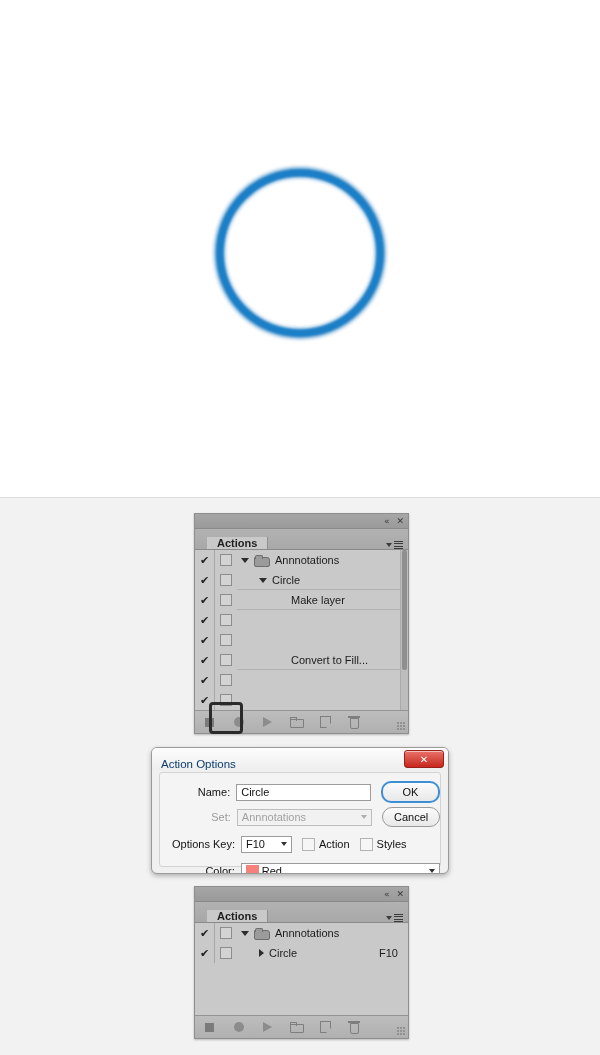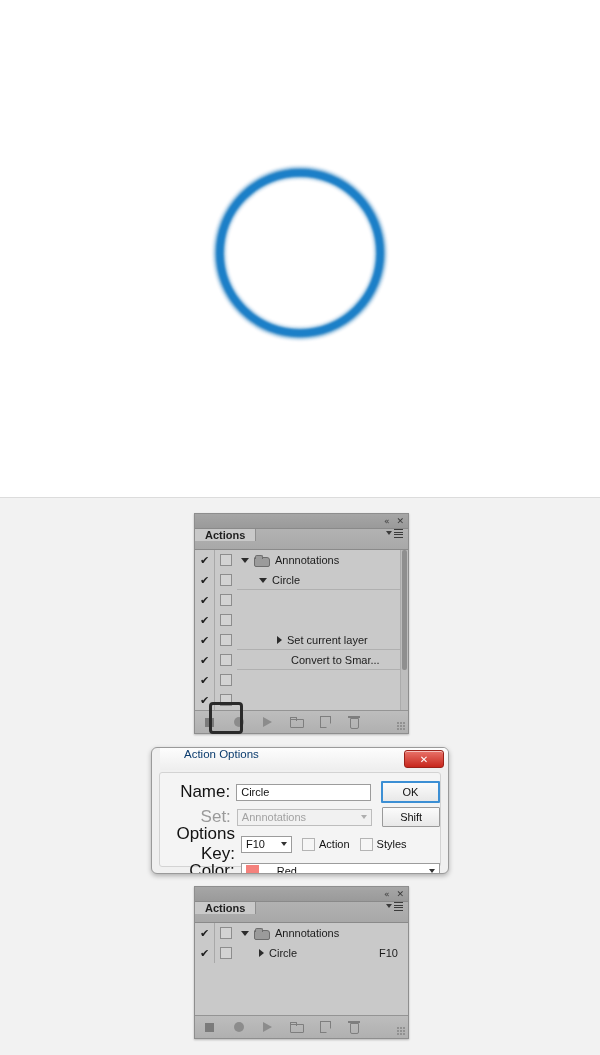--- a/index.html
+++ b/index.html
@@ -50,23 +50,24 @@
     display:flex;align-items:center;justify-content:flex-end;
     padding-right:4px;gap:7px;
   }
   .topbar-btn{
     font-size:9px;color:#3a3a3a;line-height:1;cursor:default;
     font-family:"DejaVu Sans", sans-serif;
   }
   .ps-tabstrip{
     height:20px;
     background:linear-gradient(#b2b2b2,#a8a8a8);
-    display:flex;align-items:flex-start;
+    display:flex;align-items:flex-end;
     border-bottom:1px solid #8a8a8a;
     position:relative;
+    padding-left:12px;
   }
   .ps-tab{
     background:#c9c9c9;
     padding:0 10px;
     display:flex;align-items:center;
     font-size:11px;font-weight:bold;color:#1f1f1f;
     border-right:1px solid #8f8f8f;
   }
   .ps-menu-btn{
     margin-left:auto;display:flex;align-items:center;
@@ -162,58 +163,57 @@
     background:#f0f0f0;
     border:1px solid #9a9a9a;
     border-radius:6px;
     box-shadow:0 2px 5px rgba(0,0,0,.28);
     font-size:11px;color:#111;
     overflow:hidden;
   }
   #dlg-titlebar{
     height:22px;
     background:linear-gradient(#fdfdfd,#eeeeee);
-    display:flex;align-items:flex-start;
-    padding-left:24px;
-    position:relative;
-    margin-left:8px;
+    display:flex;align-items:flex-end;
+    padding-left:9px;
+    position:relative;
   }
   #dlg-title{font-size:11.5px;color:#0b3c6e;}
   #dlg-close{
     position:absolute;right:4px;top:2px;width:38px;height:16px;
     background:linear-gradient(#e9736a,#c7261c);
     border:1px solid #9b2018;border-radius:3px;
     display:flex;align-items:center;justify-content:center;
     color:#fff;font-size:10px;font-family:"DejaVu Sans",sans-serif;
     box-shadow:inset 0 1px 0 rgba(255,255,255,.55);
   }
   #dlg-body{
     position:absolute;left:7px;right:7px;top:24px;bottom:6px;
     background:#f4f4f4;
     border:1px solid #d3d3d3;
     border-radius:3px;
   }
   .frm-row{display:flex;align-items:center;height:20px;margin-top:5px;}
-  .frm-label{width:75px;text-align:right;padding-right:6px;font-size:17px;color:#121212;}
+  .frm-label{width:75px;text-align:right;padding-right:6px;font-size:11px;color:#121212;}
   .frm-label.dim{color:#9a9a9a;}
   .txt-input{
     width:143px;height:17px;background:#fff;border:1px solid #9c9c9c;
     display:flex;align-items:center;padding:0 4px;font-size:11px;color:#111;
     box-sizing:border-box;
   }
   .combo{
     height:17px;border:1px solid #9c9c9c;background:#fff;
     display:flex;align-items:center;padding:0 0 0 4px;font-size:11px;box-sizing:border-box;
   }
   .combo.dis{background:#f1f1f1;color:#a2a2a2;border-color:#bdbdbd;}
   .combo .arrow{margin-left:auto;width:14px;display:flex;justify-content:center;align-items:center;height:100%;}
   .arrow .ad{width:0;height:0;border-left:3.5px solid transparent;border-right:3.5px solid transparent;border-top:4px solid #333;}
   .combo.dis .arrow .ad{border-top-color:#aeaeae;}
   .btn{
-    width:59px;height:18px;border:1px solid #9a9a9a;border-radius:1px;
+    width:59px;height:18px;border:1px solid #9a9a9a;border-radius:10px;
     background:linear-gradient(#fbfbfb,#e8e8e8);
     display:flex;align-items:center;justify-content:center;
     font-size:11px;color:#111;
   }
   .btn.primary{border:2px solid #3c8fd4;}
   .cb{width:11px;height:11px;border:1px solid #b4b4b4;background:#f6f6f6;margin-right:4px;}
   .swatch{width:13px;height:12px;margin-right:3px;}
 </style>
 </head>
 <body>
@@ -267,52 +267,52 @@
           <span class="row-underline"></span>
         </span>
       </div>
       <div class="ps-row">
         <span class="col-check">
           <span class="check">✔</span>
         </span>
         <span class="col-box">
           <span class="sqbox"></span>
         </span>
-      </div>
-      <div class="ps-row">
-        <span class="col-check">
-          <span class="check">✔</span>
-        </span>
-        <span class="col-box">
-          <span class="sqbox"></span>
-        </span>
-      </div>
-      <div class="ps-row">
-        <span class="col-check">
-          <span class="check">✔</span>
-        </span>
-        <span class="col-box">
-          <span class="sqbox"></span>
-        </span>
-        <span class="col-label indent-3">
-          <span class="tri-right"></span>
-          <span class="row-text">Set current layer</span>
-          <span class="row-underline"></span>
-        </span>
-      </div>
-      <div class="ps-row">
-        <span class="col-check">
-          <span class="check">✔</span>
-        </span>
-        <span class="col-box">
-          <span class="sqbox"></span>
-        </span>
         <span class="col-label indent-3">
           <span class="tri-spacer"></span>
-          <span class="row-text">Convert to Smar...</span>
+          <span class="row-text">Make layer</span>
+          <span class="row-underline"></span>
+        </span>
+      </div>
+      <div class="ps-row">
+        <span class="col-check">
+          <span class="check">✔</span>
+        </span>
+        <span class="col-box">
+          <span class="sqbox"></span>
+        </span>
+      </div>
+      <div class="ps-row">
+        <span class="col-check">
+          <span class="check">✔</span>
+        </span>
+        <span class="col-box">
+          <span class="sqbox"></span>
+        </span>
+      </div>
+      <div class="ps-row">
+        <span class="col-check">
+          <span class="check">✔</span>
+        </span>
+        <span class="col-box">
+          <span class="sqbox"></span>
+        </span>
+        <span class="col-label indent-3">
+          <span class="tri-spacer"></span>
+          <span class="row-text">Convert to Fill...</span>
           <span class="row-underline"></span>
         </span>
       </div>
       <div class="ps-row">
         <span class="col-check">
           <span class="check">✔</span>
         </span>
         <span class="col-box">
           <span class="sqbox"></span>
         </span>
@@ -367,21 +367,21 @@
     </div>
 
     <div class="frm-row">
       <span class="frm-label dim">Set:</span>
       <span class="combo dis" style="width:143px;">
         <span>Annnotations</span>
         <span class="arrow">
             <i class="ad"></i>
           </span>
       </span>
-      <span class="btn" style="margin-left:10px;">Shift</span>
+      <span class="btn" style="margin-left:10px;">Cancel</span>
     </div>
 
     <div class="frm-row" style="margin-top:7px;">
       <span class="frm-label">Options Key:</span>
       <span class="combo" style="width:51px;">
         <span>F10</span>
         <span class="arrow">
             <i class="ad"></i>
           </span>
       </span>
@@ -390,21 +390,21 @@
         <span>Action</span>
       </span>
       <span style="display:flex;align-items:center;margin-left:10px;">
         <span class="cb"></span>
         <span>Styles</span>
       </span>
     </div>
 
     <div class="frm-row" style="margin-top:7px;">
       <span class="frm-label">Color:</span>
-      <span class="combo" style="width:200px;gap:15px;">
+      <span class="combo" style="width:200px;">
         <span class="swatch" id="color-swatch" style="background: rgb(244, 129, 124);"></span>
         <span>Red</span>
         <span class="arrow">
             <i class="ad"></i>
           </span>
       </span>
     </div>
 
   </div>
 </div>

